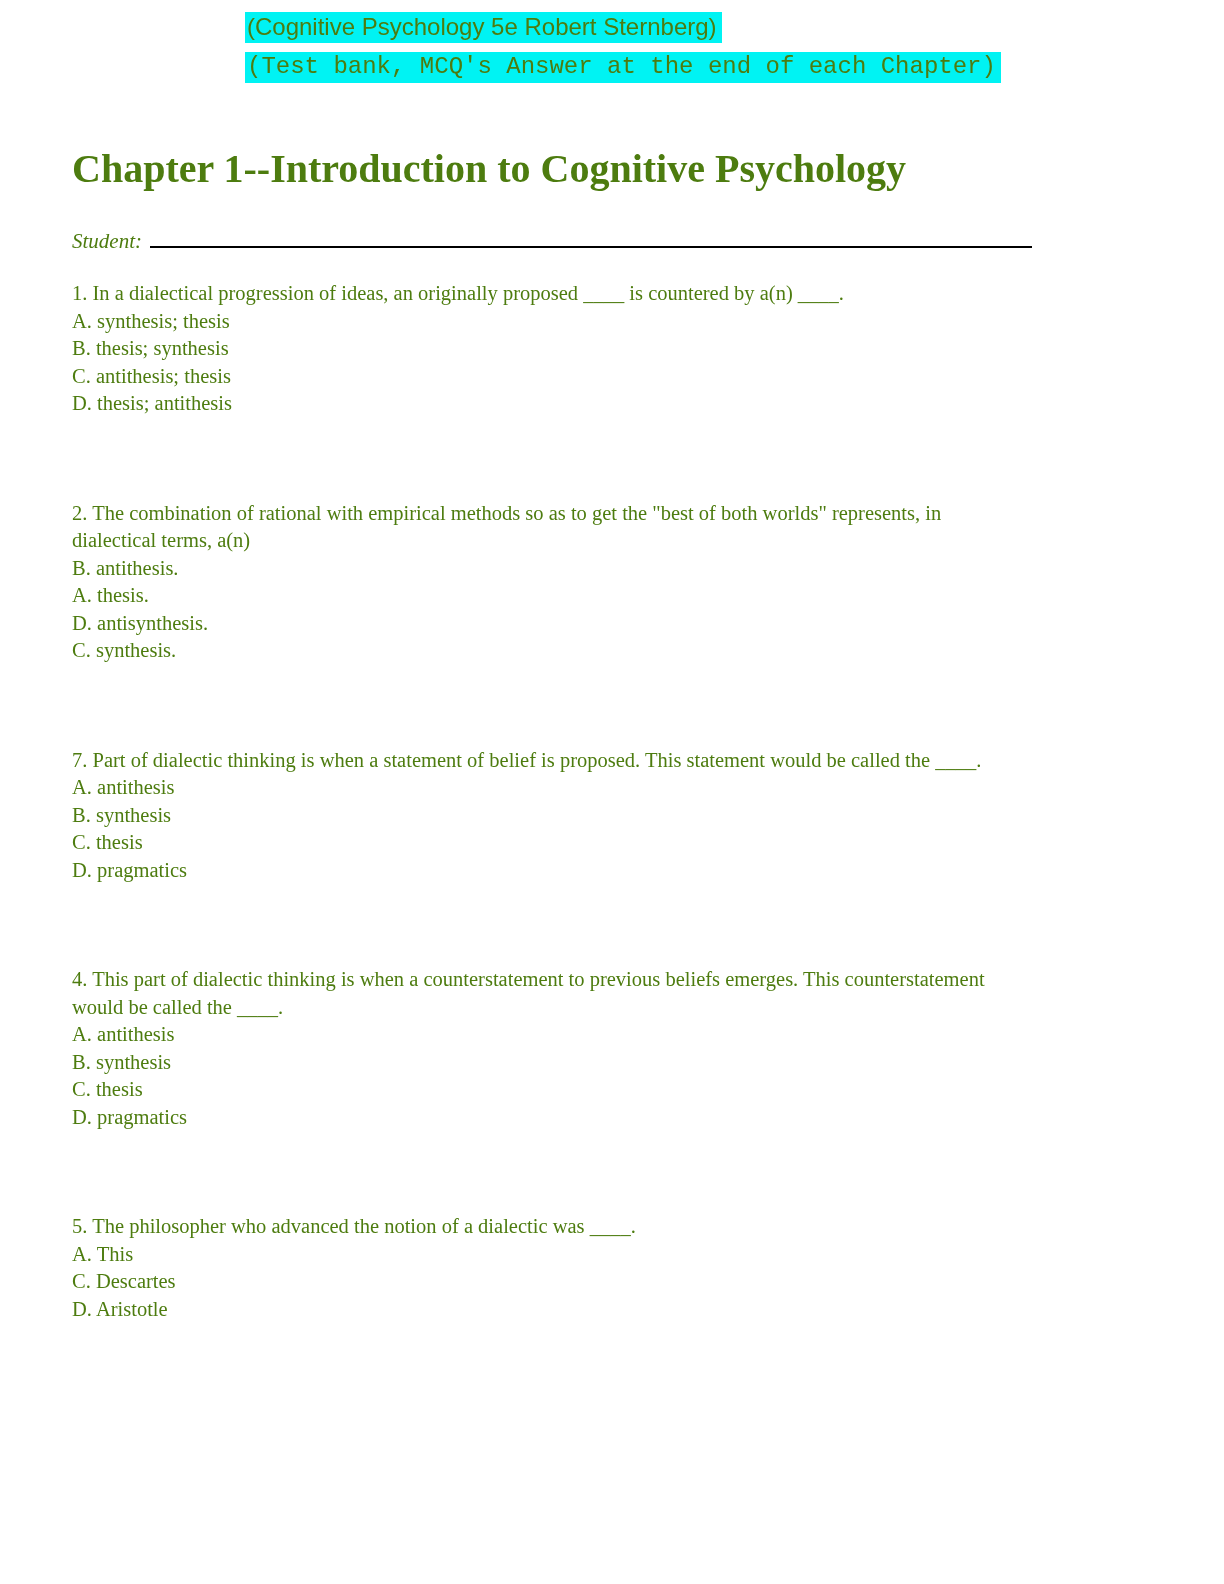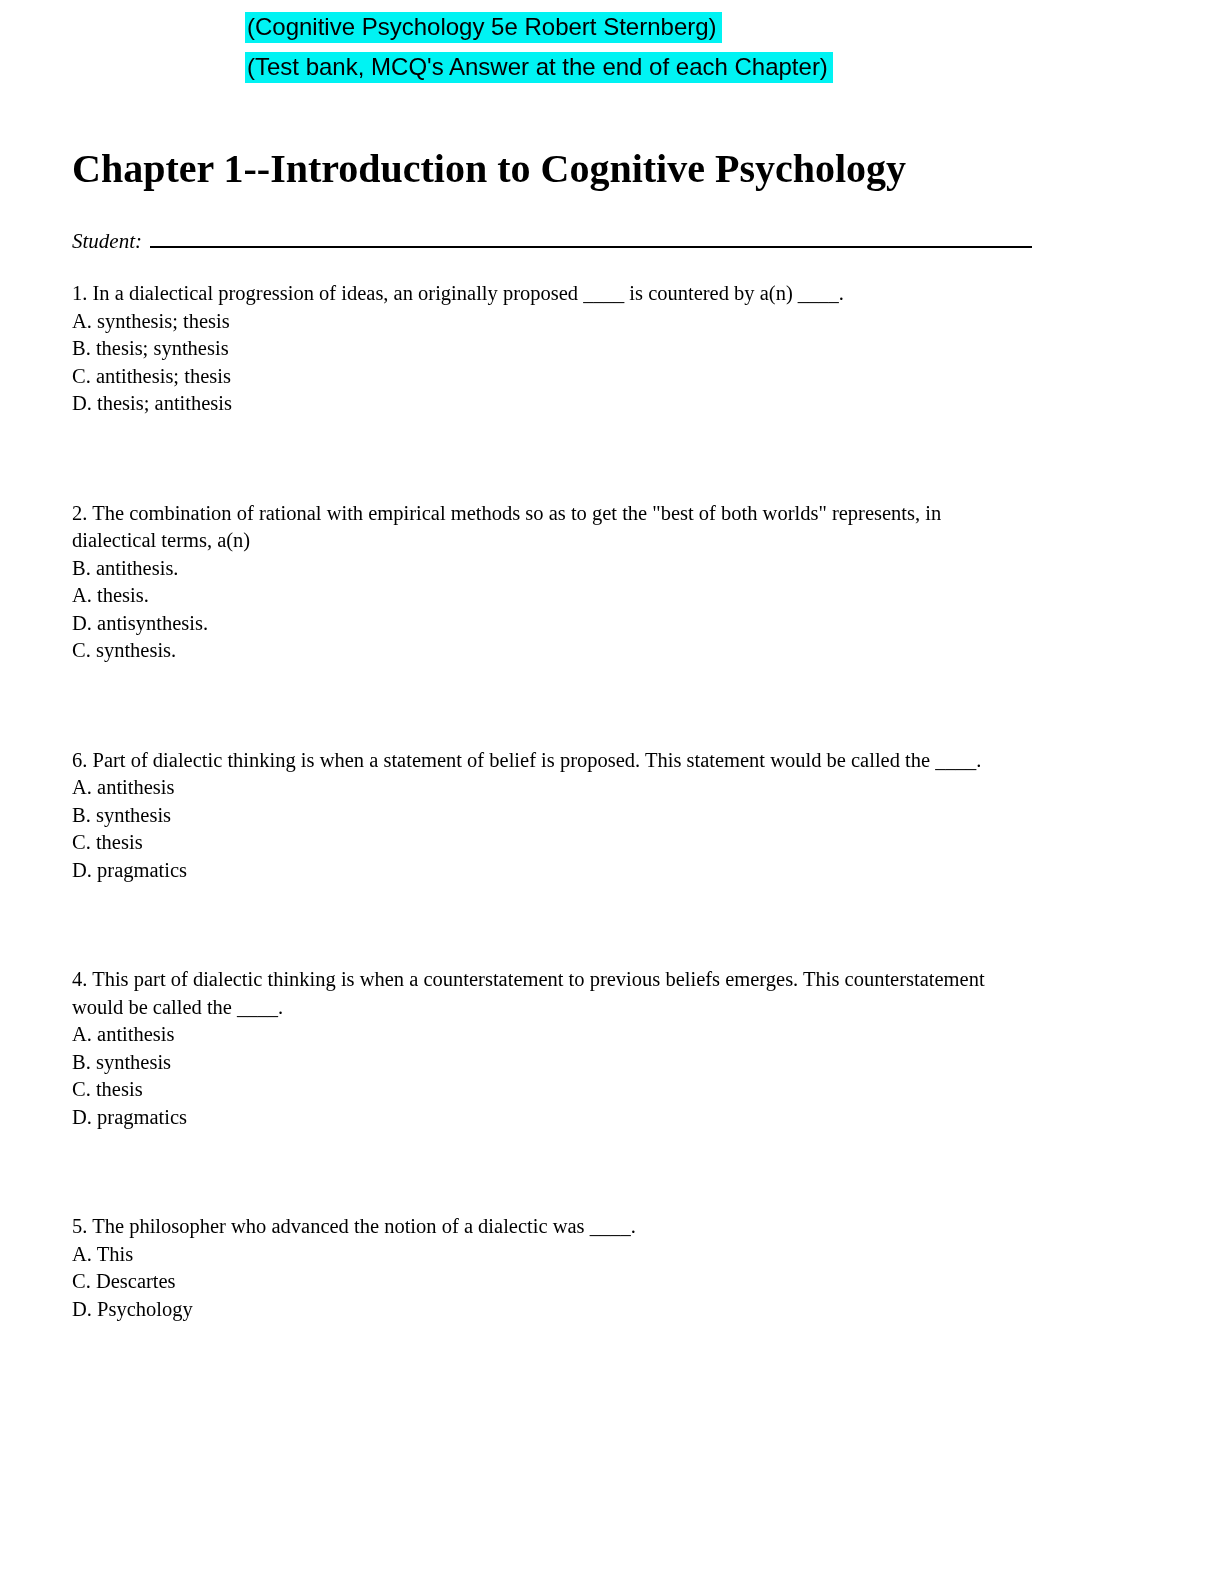--- a/index.html
+++ b/index.html
@@ -1,21 +1,21 @@
 <!DOCTYPE html>
 <html><head>
 <meta charset="utf-8">
 <style>
   html, body { margin: 0; padding: 0; background: #ffffff; }
   .page {
     position: relative;
     width: 1224px;
     height: 1584px;
     background: #ffffff;
-    color: #000000;
+    color: #4d7c0f;
     overflow: hidden;
   }
   .doc-header {
     position: absolute;
     top: 12px;
     left: 245px;
     font-family: "Liberation Sans", sans-serif;
     font-size: 24px;
     line-height: 26px;
   }
@@ -63,21 +63,21 @@
   .question { margin: 0 0 82px 0; }
   .q-line, .q-option { white-space: nowrap; }
 </style>
 </head>
 <body>
 
 <div class="page">
 
   <div class="doc-header">
     <div class="hl-line"><span class="hl" style="background: rgb(0, 243, 243);">(Cognitive Psychology 5e Robert Sternberg)</span></div>
-    <div class="hl-line"><span class="hl" style="background: rgb(0, 243, 243);">(Test bank, MCQ's Answer at the end of each Chapter)</span></div>
+    <div class="hl-line"><span class="hl" style="background: rgb(0, 243, 243); font-family: Liberation Mono, monospace;">(Test bank, MCQ's Answer at the end of each Chapter)</span></div>
   </div>
 
   <h1 class="doc-title">Chapter 1--Introduction to Cognitive Psychology</h1>
 
   <div class="student-line">
     <span>Student:</span><span class="blank-rule"></span>
   </div>
 
   <div class="questions">
 
@@ -92,37 +92,37 @@
     <div class="question">
       <div class="q-line">2. The combination of rational with empirical methods so as to get the "best of both worlds" represents, in</div>
       <div class="q-line">dialectical terms, a(n)</div>
       <div class="q-option">B. antithesis.</div>
       <div class="q-option">A. thesis.</div>
       <div class="q-option">D. antisynthesis.</div>
       <div class="q-option">C. synthesis.</div>
     </div>
 
     <div class="question">
-      <div class="q-line">6. Part of dialectic thinking is when a statement of belief is proposed. This statement would be called the ____.</div>
+      <div class="q-line">7. Part of dialectic thinking is when a statement of belief is proposed. This statement would be called the ____.</div>
       <div class="q-option">A. antithesis</div>
       <div class="q-option">B. synthesis</div>
       <div class="q-option">C. thesis</div>
       <div class="q-option">D. pragmatics</div>
     </div>
 
     <div class="question">
       <div class="q-line">4. This part of dialectic thinking is when a counterstatement to previous beliefs emerges. This counterstatement</div>
       <div class="q-line">would be called the ____.</div>
       <div class="q-option">A. antithesis</div>
       <div class="q-option">B. synthesis</div>
       <div class="q-option">C. thesis</div>
       <div class="q-option">D. pragmatics</div>
     </div>
 
     <div class="question">
       <div class="q-line">5. The philosopher who advanced the notion of a dialectic was ____.</div>
       <div class="q-option">A. This</div>
       <div class="q-option">C. Descartes</div>
-      <div class="q-option">D. Psychology</div>
+      <div class="q-option">D. Aristotle</div>
     </div>
 
   </div>
 </div>
 
 </body></html>

